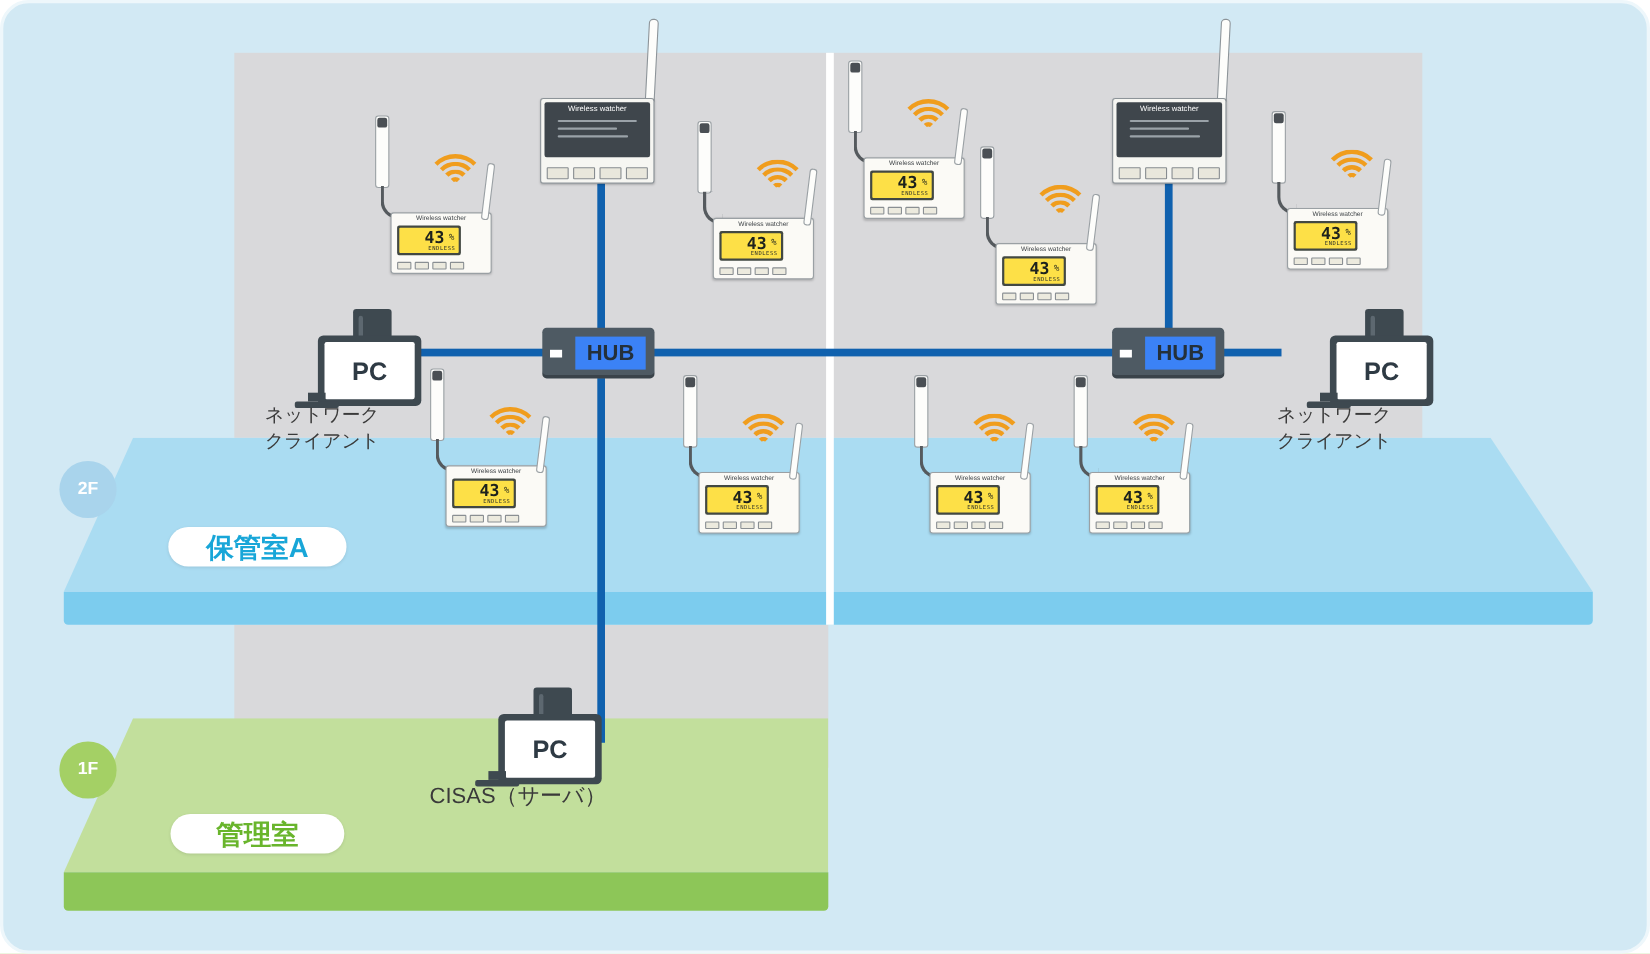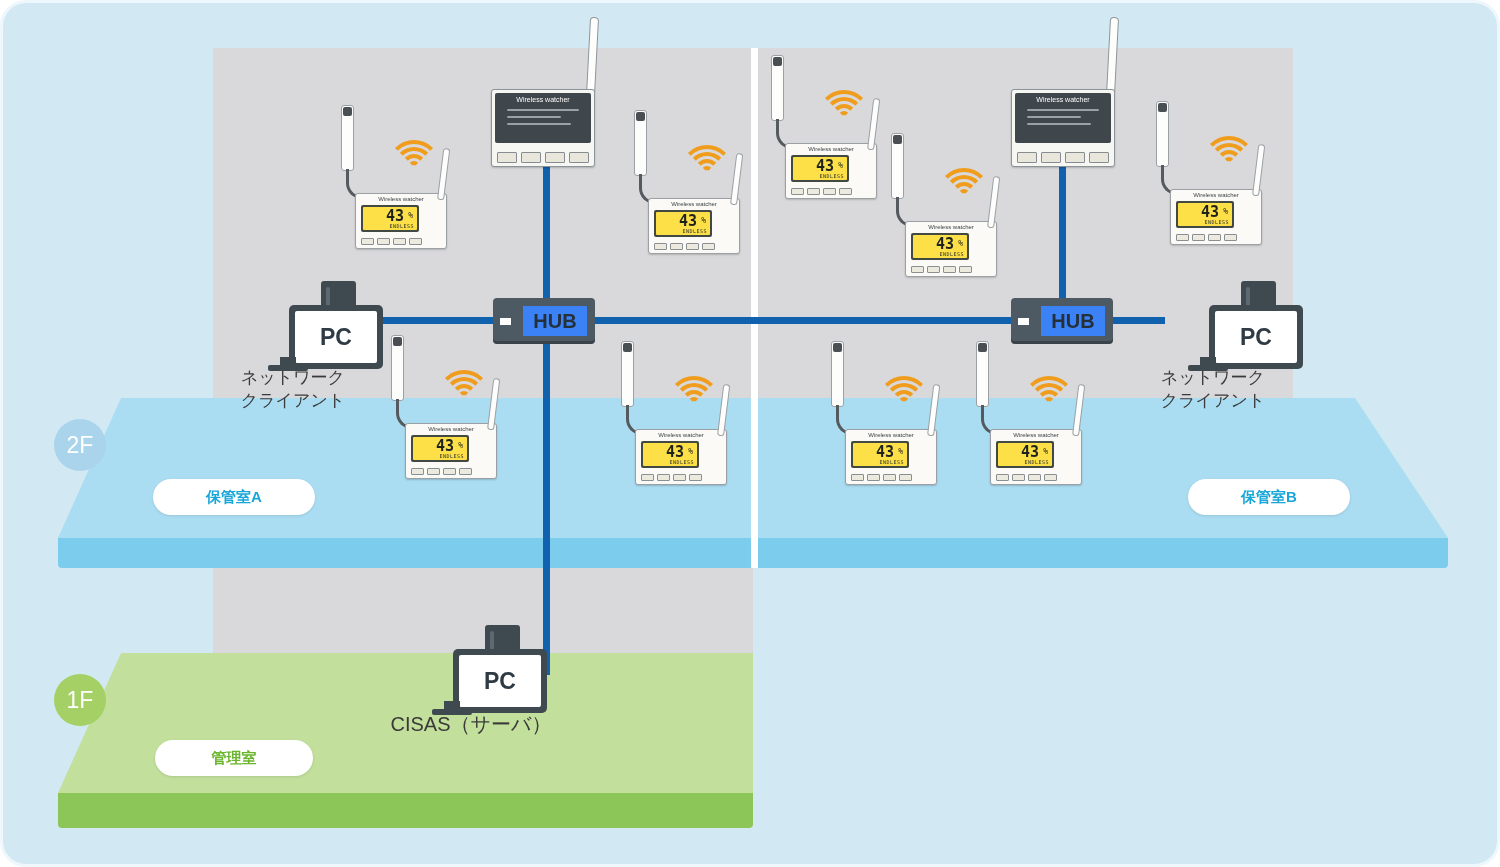--- a/index.html
+++ b/index.html
@@ -74,24 +74,24 @@
   .bs-body{position:absolute;left:0;top:12px;width:104px;height:78px;background:#f6f6f2;border:1px solid #8d9499;border-radius:3px;box-shadow:0 1px 2px rgba(0,0,0,.2);}
   .bs-panel{position:absolute;left:3px;top:3px;right:3px;height:50px;background:#3f464c;border-radius:2px;color:#fff;}
   .bs-title{font-size:7px;line-height:9px;text-align:center;padding-top:2px;}
   .bs-lines div{height:2px;background:#9aa2a8;margin:5px 12px 0;border-radius:1px;}
   .bs-lines div:nth-child(2){margin-right:30px;}
   .bs-lines div:nth-child(3){margin-right:20px;}
   .bs-btnrow{position:absolute;left:5px;right:5px;bottom:3px;height:11px;display:flex;gap:4px;}
   .bs-btnrow i{display:block;flex:1;background:#e9e7dc;border:1px solid #878c90;border-radius:1px;}
 
   
-  .badge{position:absolute;width:52px;height:52px;border-radius:50%;color:#fff;font-weight:normal;font-size:23px;display:flex;align-items:center;justify-content:center;}
+  .badge{position:absolute;width:52px;height:52px;border-radius:50%;color:#fff;font-weight:bold;font-size:16px;display:flex;align-items:center;justify-content:center;}
   .badge-2f{left:51px;top:416px;background:#a9d4ec;}
   .badge-1f{left:51px;top:671px;background:#a4d065;}
-  .pill{position:absolute;height:36px;background:#fff;border-radius:18px;display:flex;align-items:center;justify-content:center;font-size:15px;font-weight:bold;box-shadow:0 1px 3px rgba(0,0,0,.10);}
+  .pill{position:absolute;height:36px;background:#fff;border-radius:18px;display:flex;align-items:center;justify-content:center;font-size:25px;font-weight:bold;box-shadow:0 1px 3px rgba(0,0,0,.10);}
   .pill-a{left:150px;top:476px;width:162px;color:var(--cyan);}
   .pill-b{left:1185px;top:476px;width:162px;color:var(--cyan);}
   .pill-k{left:152px;top:737px;width:158px;color:var(--green);text-align:right;}
   .caption{position:absolute;text-align:center;font-size:17px;line-height:1.35;color:#3a3a3a;white-space:pre-line;}
   .caption-server{font-size:20px;}
 </style>
 </head>
 <body>
 
 <div id="stage">
@@ -429,16 +429,15 @@
 
   <div class="caption" style="left:198px;top:364px;width:184px">ネットワーク
 クライアント</div>
   <div class="caption" style="left:1118px;top:364px;width:184px">ネットワーク
 クライアント</div>
   <div class="caption caption-server" style="left:372px;top:708px;width:192px">CISAS（サーバ）</div>
 
   <div class="badge badge-2f">2F</div>
   <div class="badge badge-1f">1F</div>
   <div class="pill pill-a">保管室A</div>
-  <div class="pill pill-b">保管室B</div>
   <div class="pill pill-k">管理室</div>
 
 </div>
 
 </body></html>

